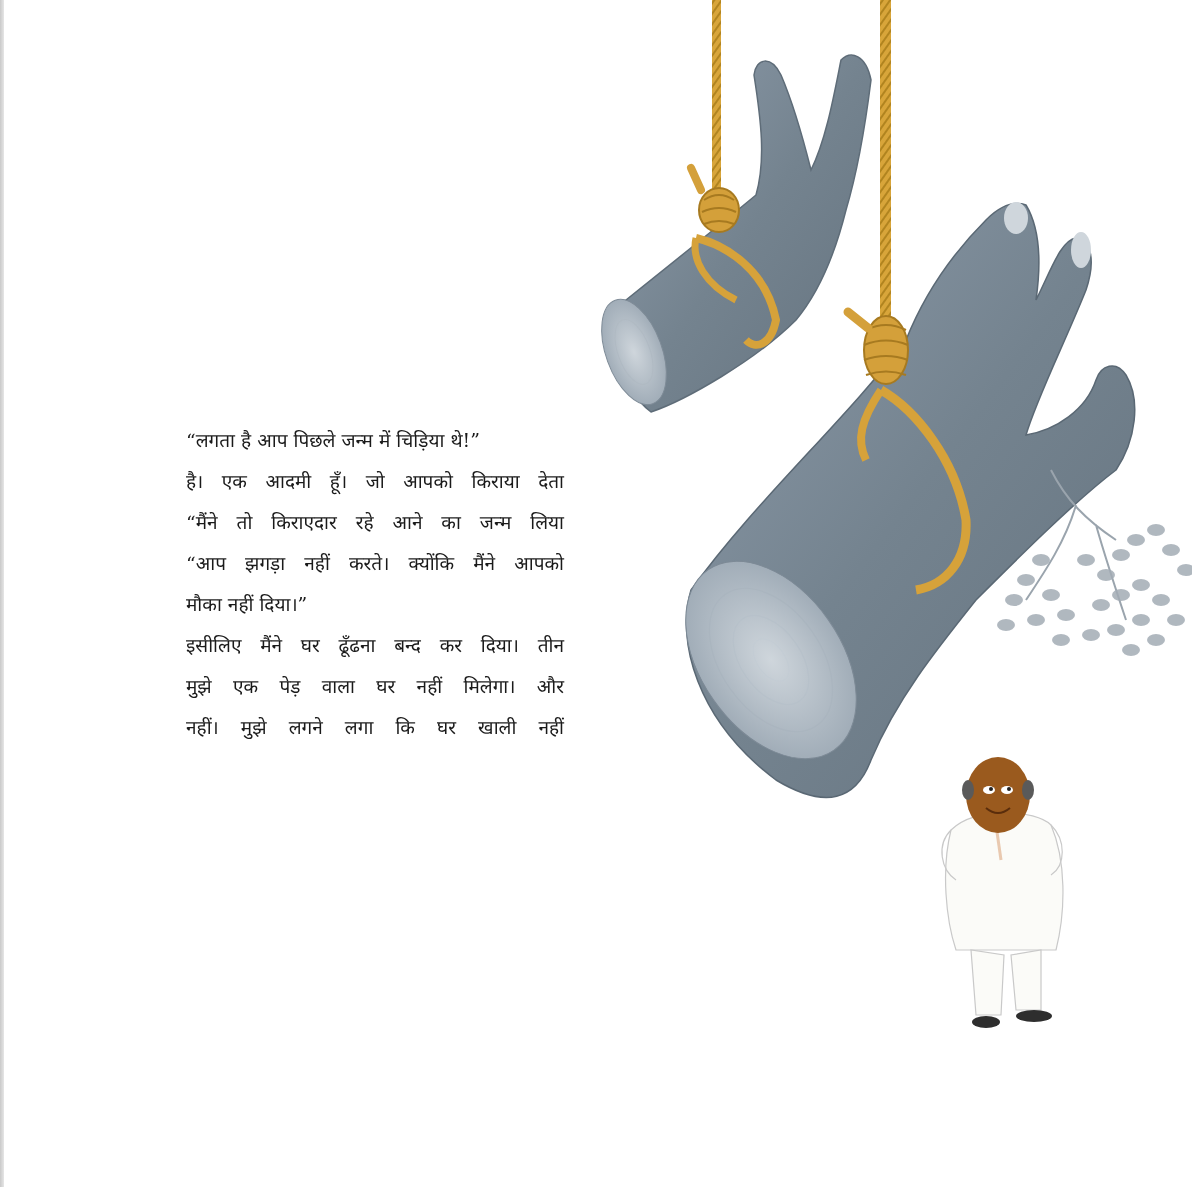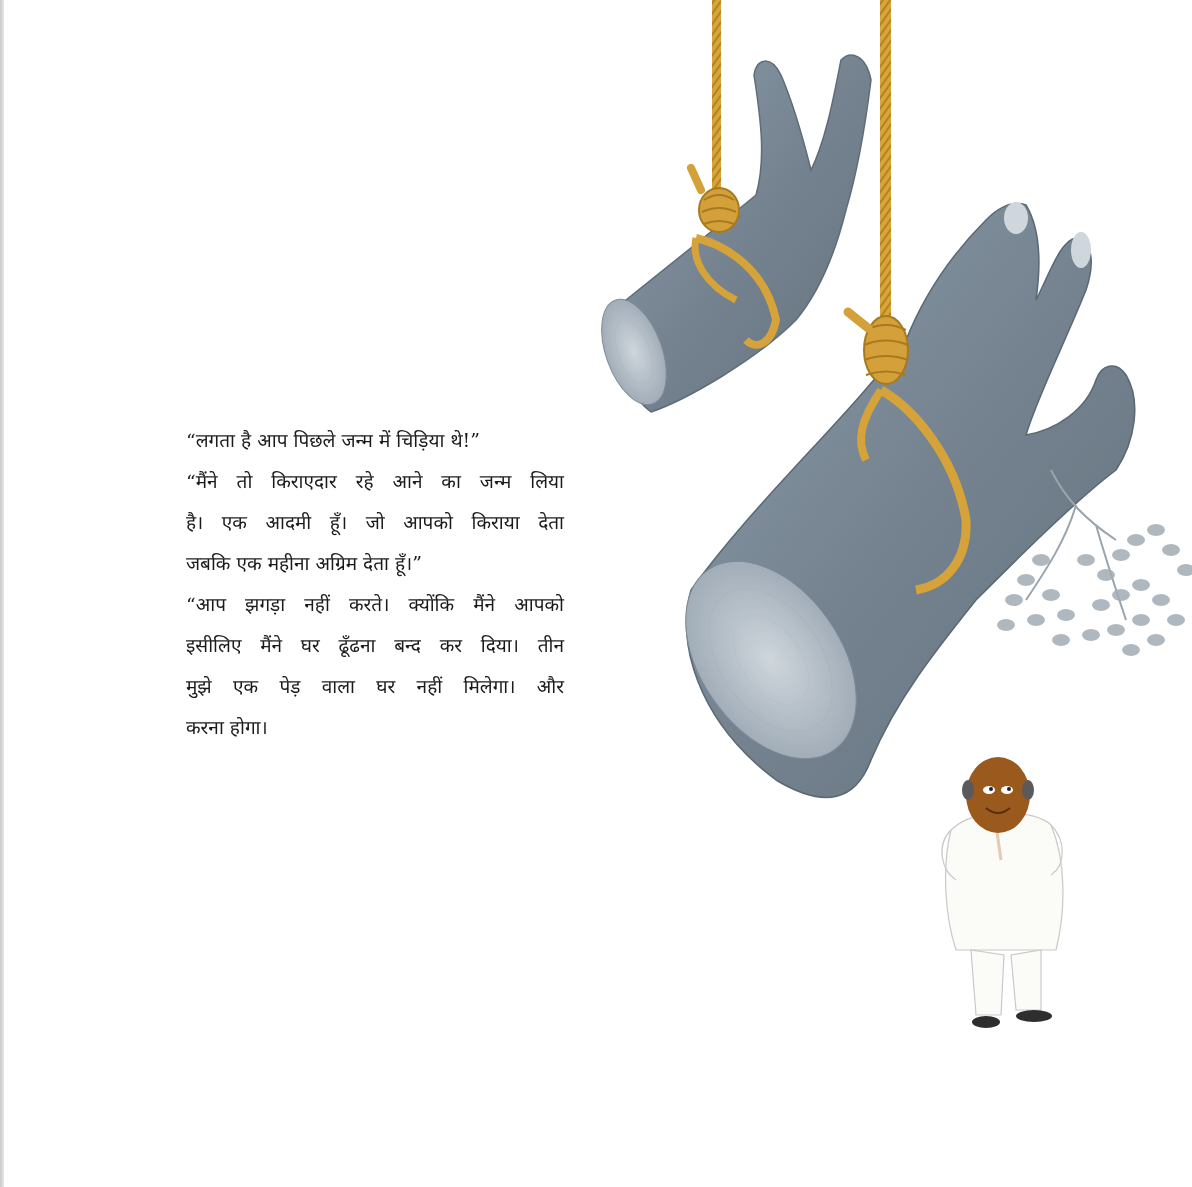--- a/index.html
+++ b/index.html
@@ -14,27 +14,27 @@
   </style>
 </head>
 <body>
 
 <div class="left-edge"></div>
 
 <div class="page">
 
   <div class="text-block">
     <span class="line last">“लगता है आप पिछले जन्म में चिड़िया थे!”</span>
+    <span class="line">है। एक आदमी हूँ। जो आपको किराया देता</span>
     <span class="line">“मैंने तो किराएदार रहे आने का जन्म लिया</span>
-    <span class="line">है। एक आदमी हूँ। जो आपको किराया देता</span>
-    <span class="line last">जबकि एक महीना अग्रिम देता हूँ।”</span>
     <span class="line">“आप झगड़ा नहीं करते। क्योंकि मैंने आपको</span>
+    <span class="line last">मौका नहीं दिया।”</span>
     <span class="line">इसीलिए मैंने घर ढूँढना बन्द कर दिया। तीन</span>
     <span class="line">मुझे एक पेड़ वाला घर नहीं मिलेगा। और</span>
-    <span class="line last">करना होगा।</span>
+    <span class="line">नहीं। मुझे लगने लगा कि घर खाली नहीं</span>
   </div>
 
   <div class="illustration">
     <svg width="612" height="1060" viewBox="0 0 612 1060" xmlns="http://www.w3.org/2000/svg">
       <defs>
         <linearGradient id="woodGrad" x1="0" y1="0" x2="1" y2="1">
           <stop offset="0" stop-color="#8e9cab"></stop>
           <stop offset="0.5" stop-color="#74838f"></stop>
           <stop offset="1" stop-color="#65737f"></stop>
         </linearGradient>

